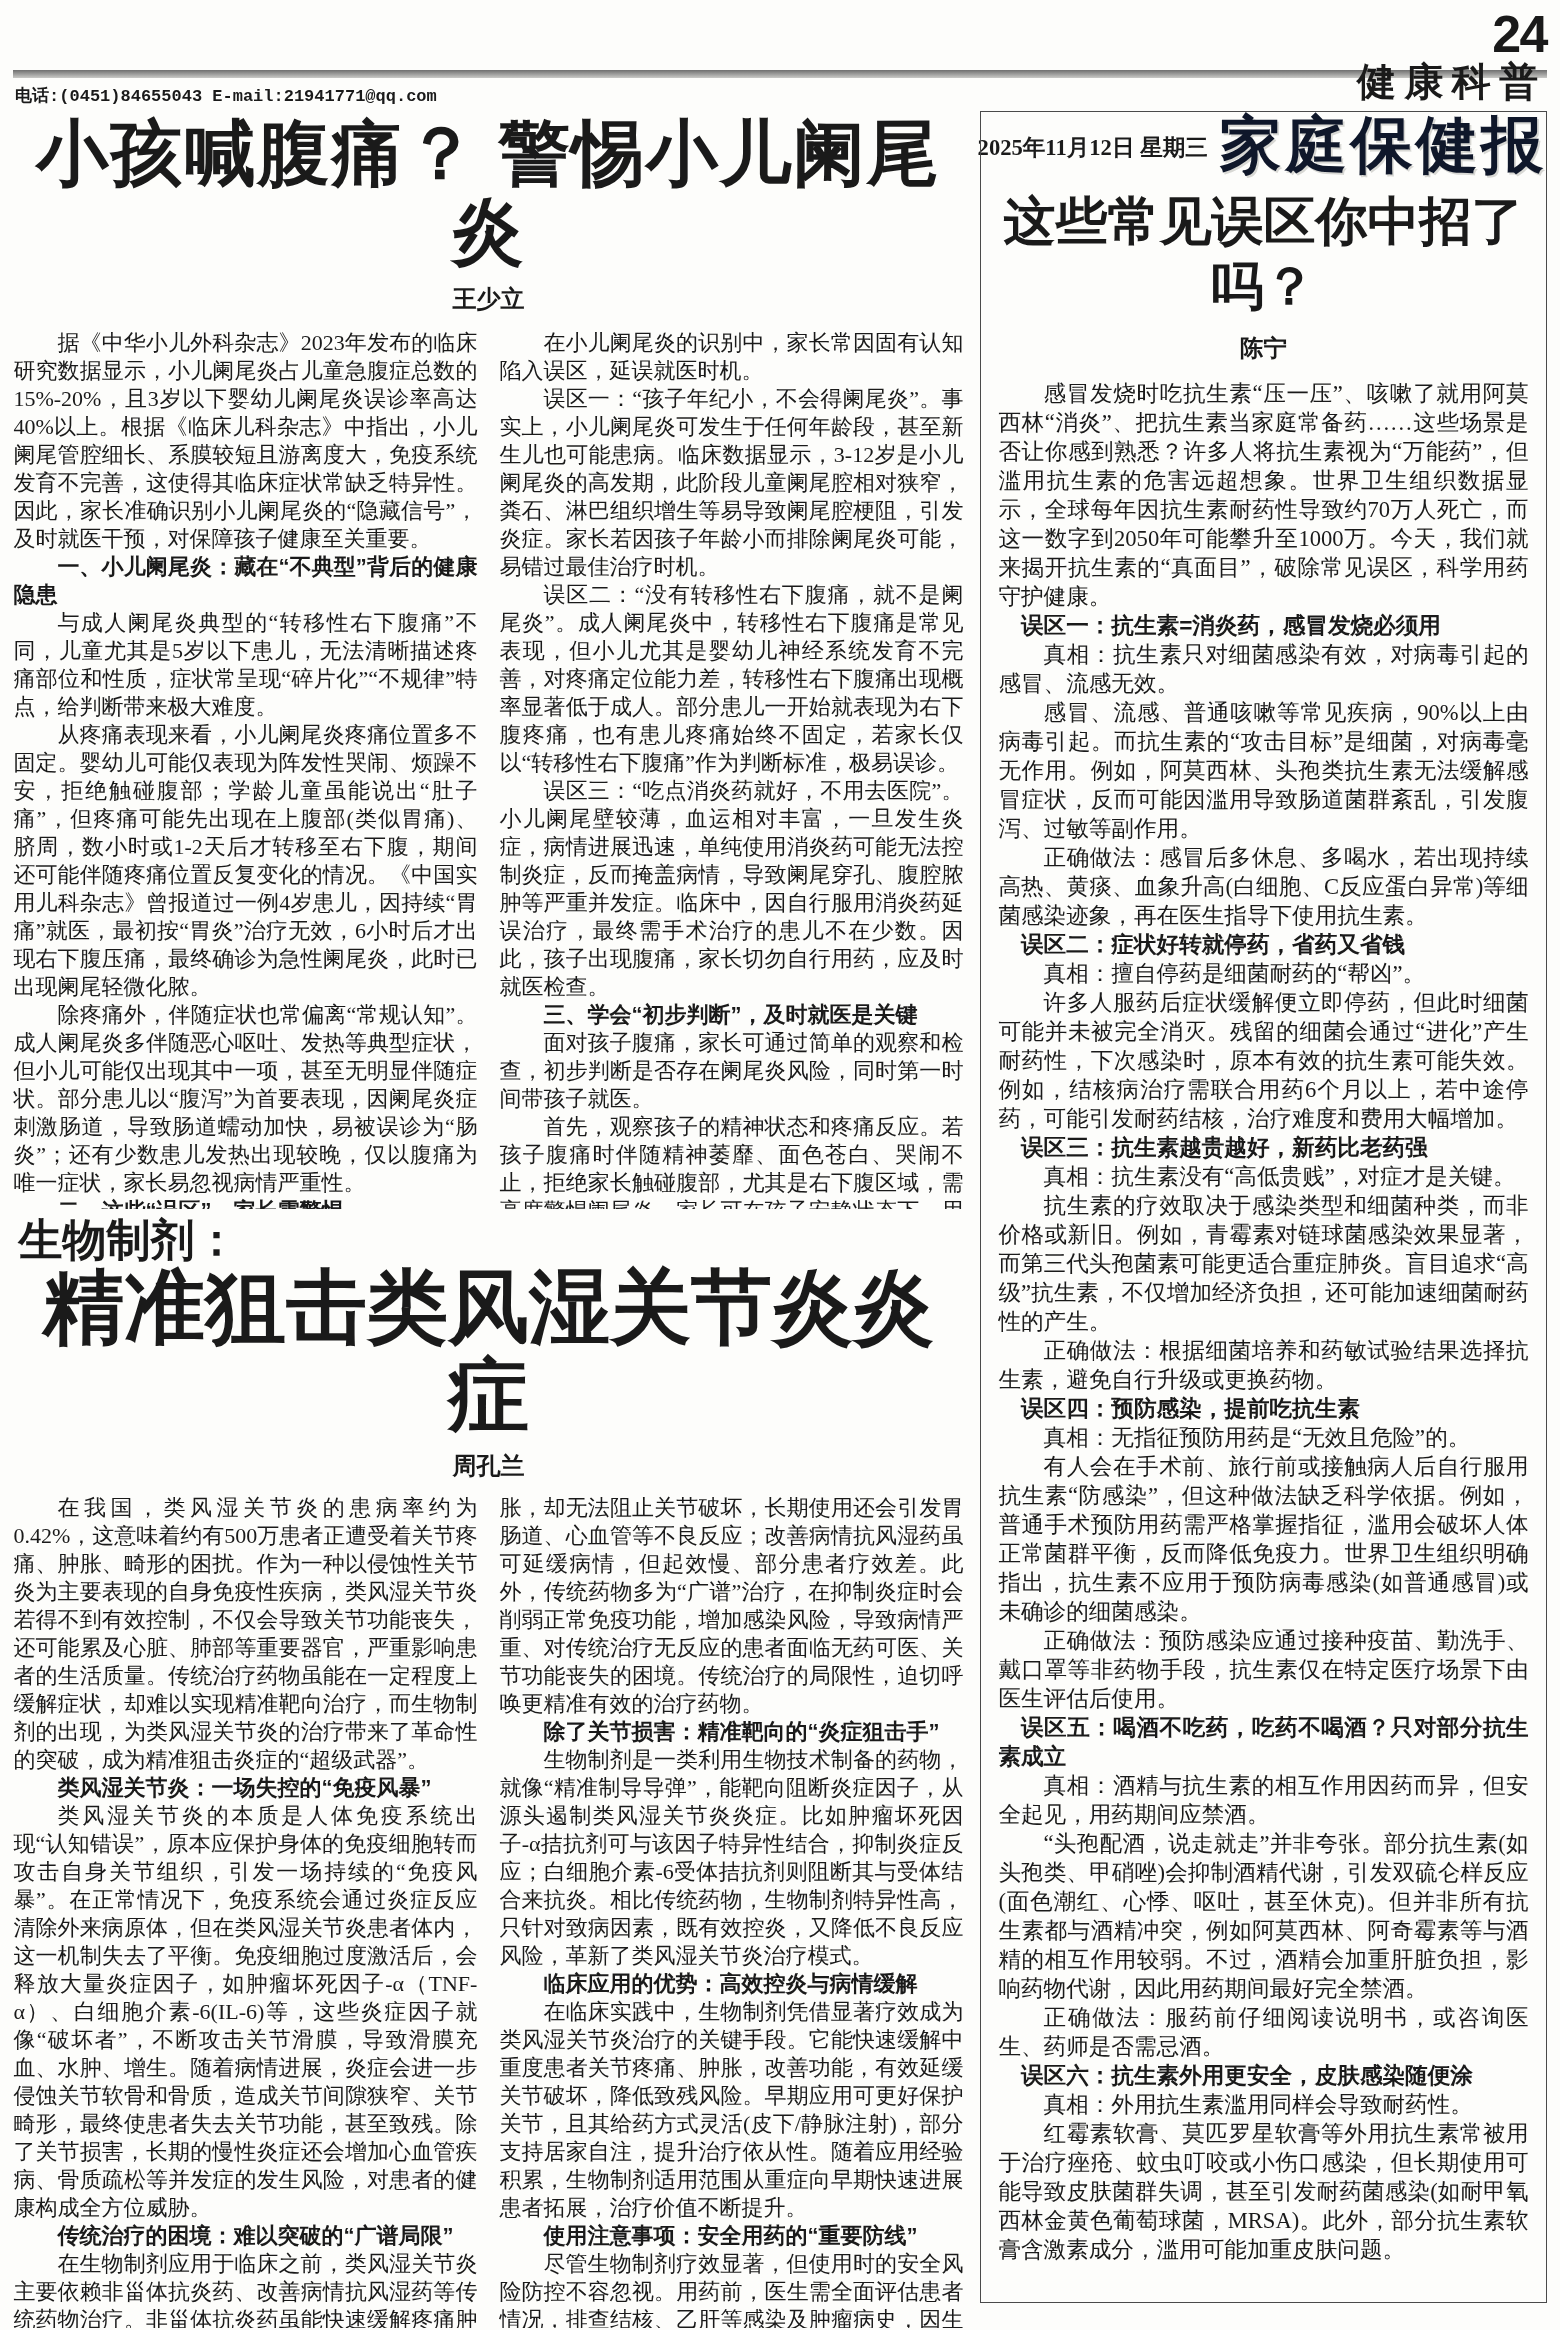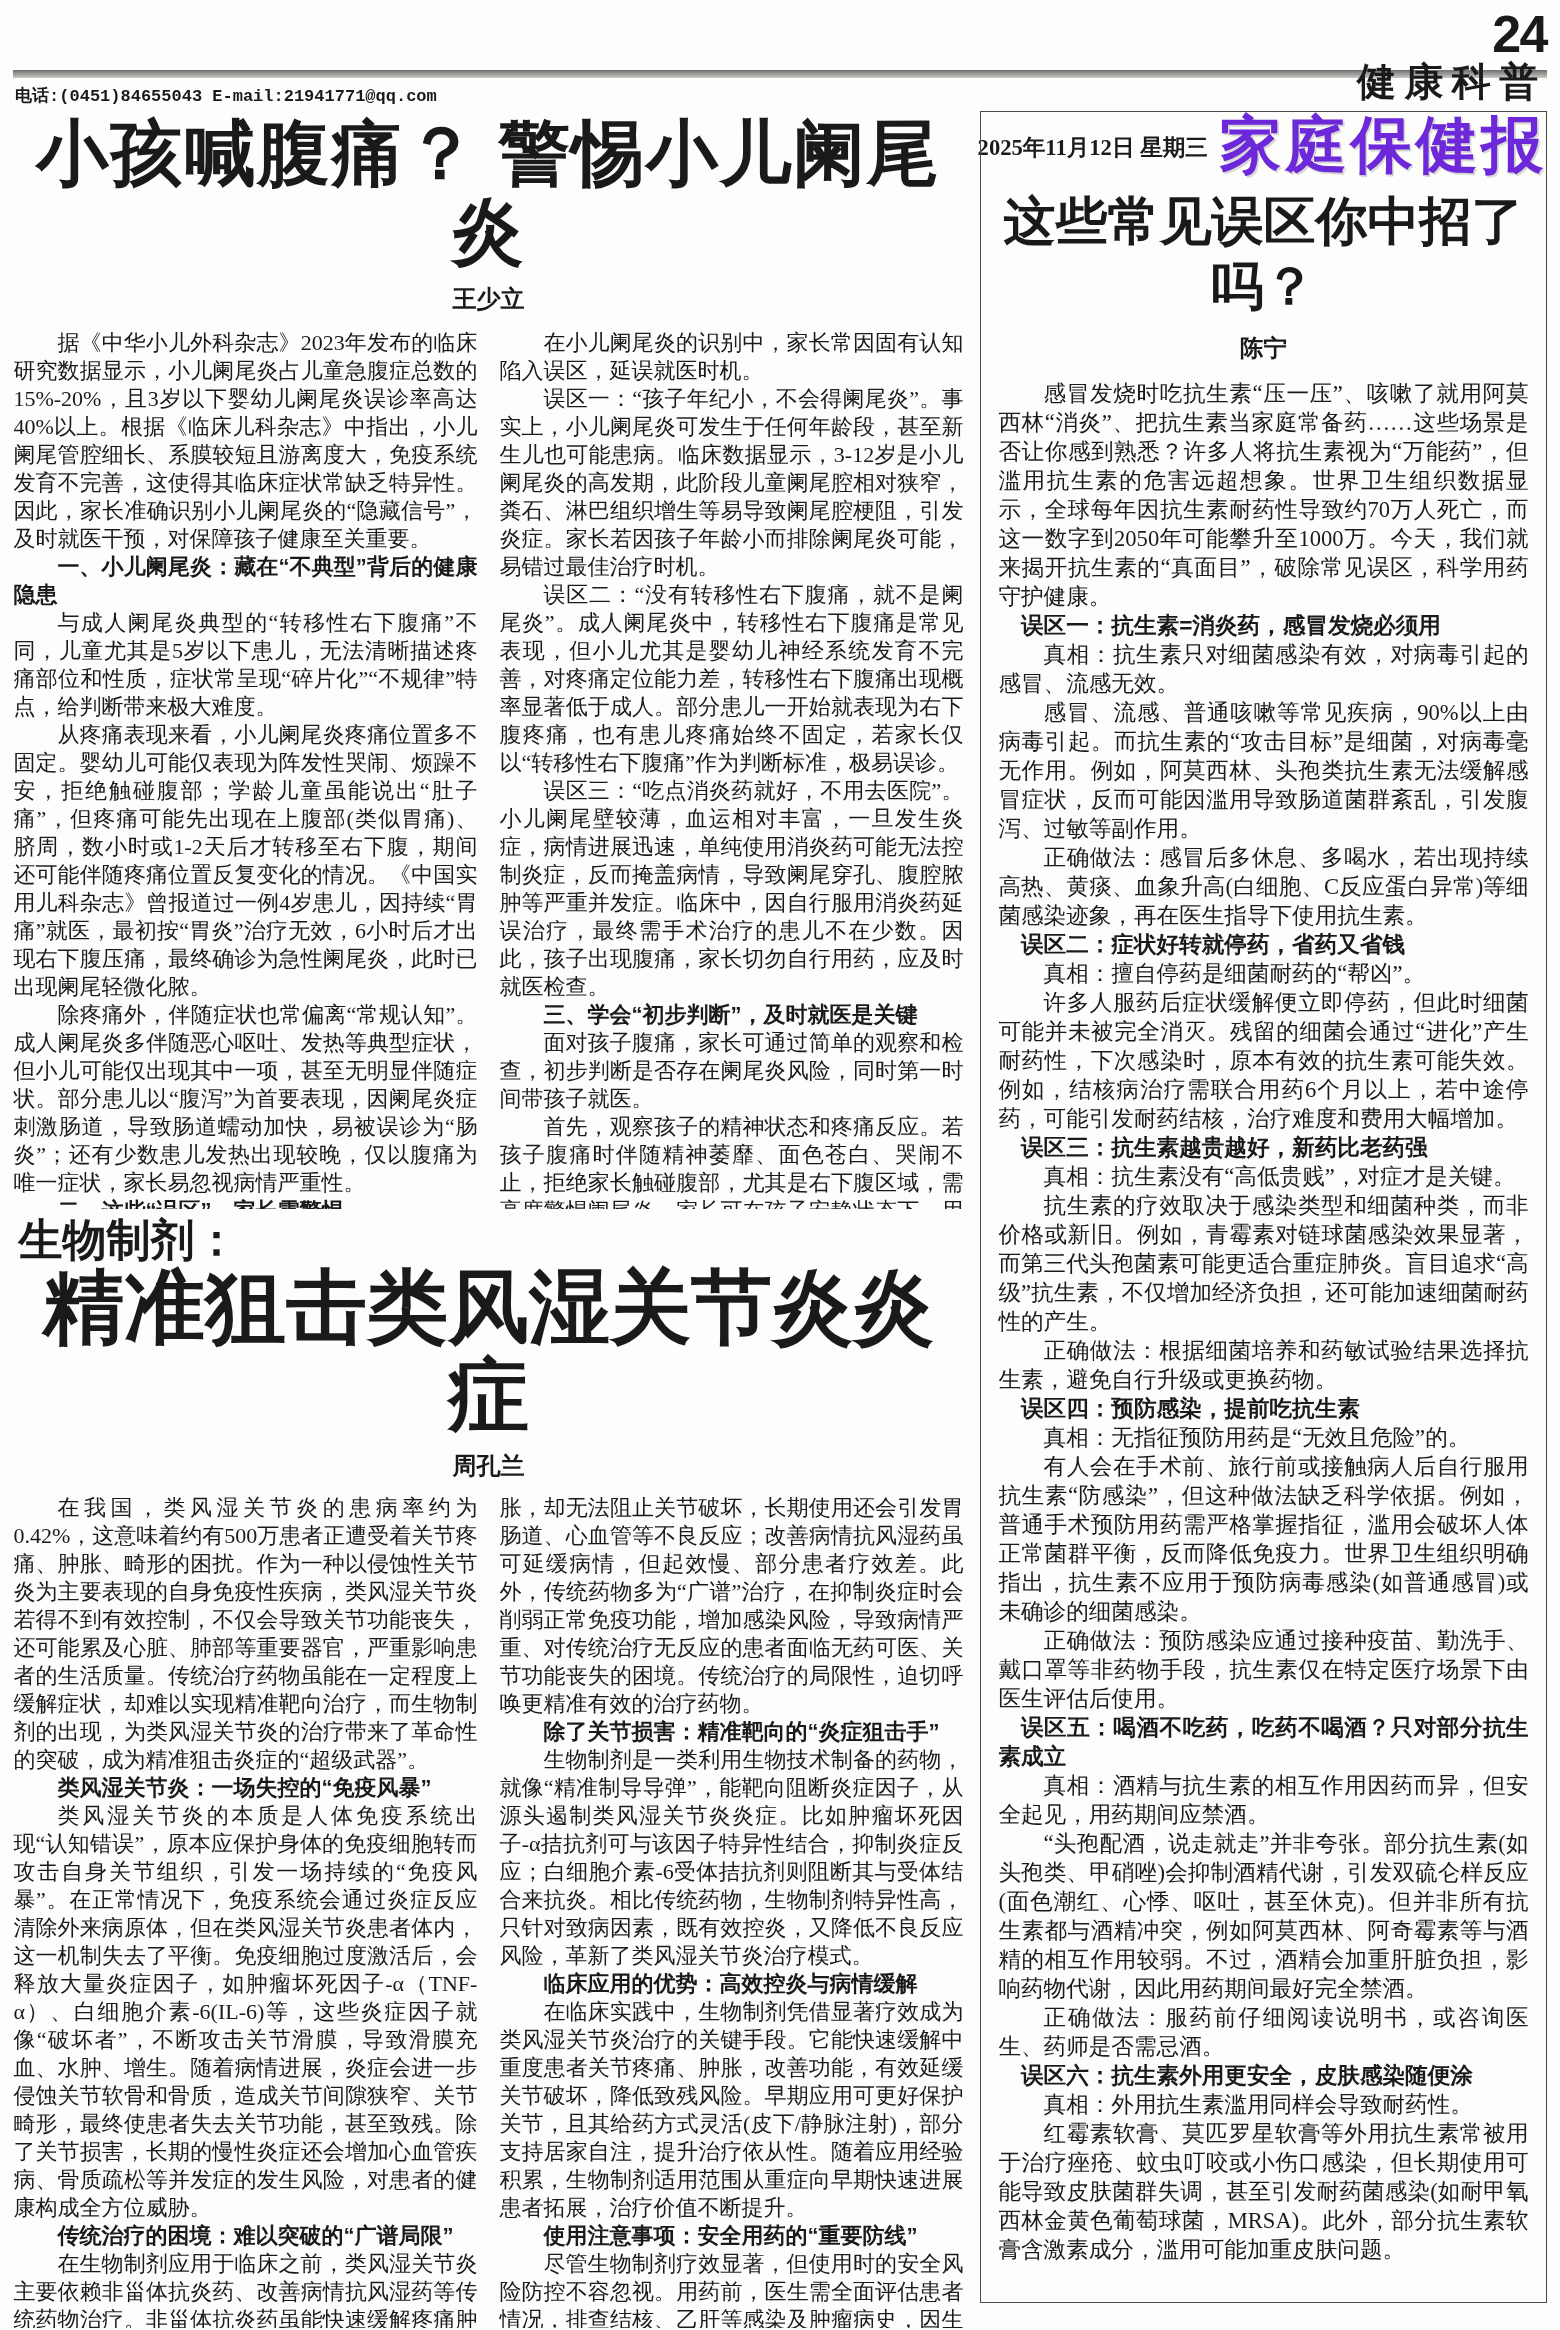--- a/index.html
+++ b/index.html
@@ -34,21 +34,21 @@
   }
   .mast-rule{flex:1;height:2.5px;background:#1a1a1a;margin:0 20px 11.7px 25px;}
   .mast-right{display:flex;align-items:flex-end;white-space:nowrap;}
   .mast-date{
     font-family:"Liberation Serif", serif;
     font-size:22.6px;font-weight:700;margin-bottom:11.7px;margin-right:11.7px;
   }
   .paper-name{
     font-family:"Liberation Serif", serif;
     font-size:62px;font-weight:700;line-height:.95;
-    color:#6d28d9;text-shadow:1.7px 1.7px 0 #d8d8d4;
+    color:#0f172a;text-shadow:1.7px 1.7px 0 #d8d8d4;
     letter-spacing:3.4px;
   }
   .gray-bar{
     height:8.4px;margin-top:5px;
     background:linear-gradient(to bottom,#6f6f6f,#c9c9c6);
   }
   .contact-line{
     font-family:Liberation Mono, monospace;
     font-size:17px;font-weight:700;
     padding:5.9px 0 5px 1.7px;height:22px;

